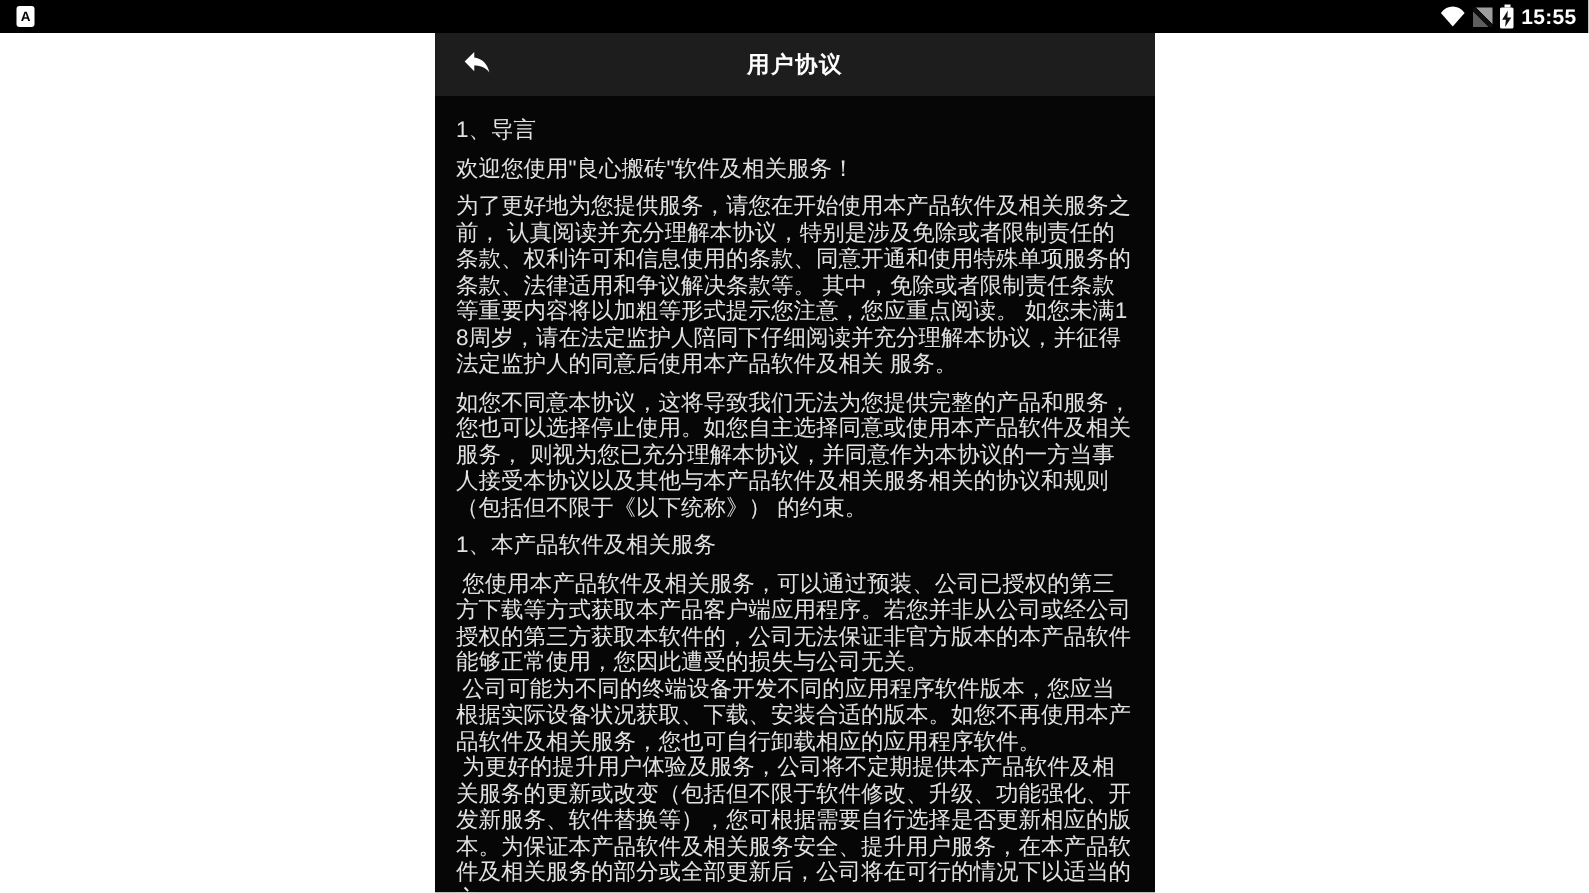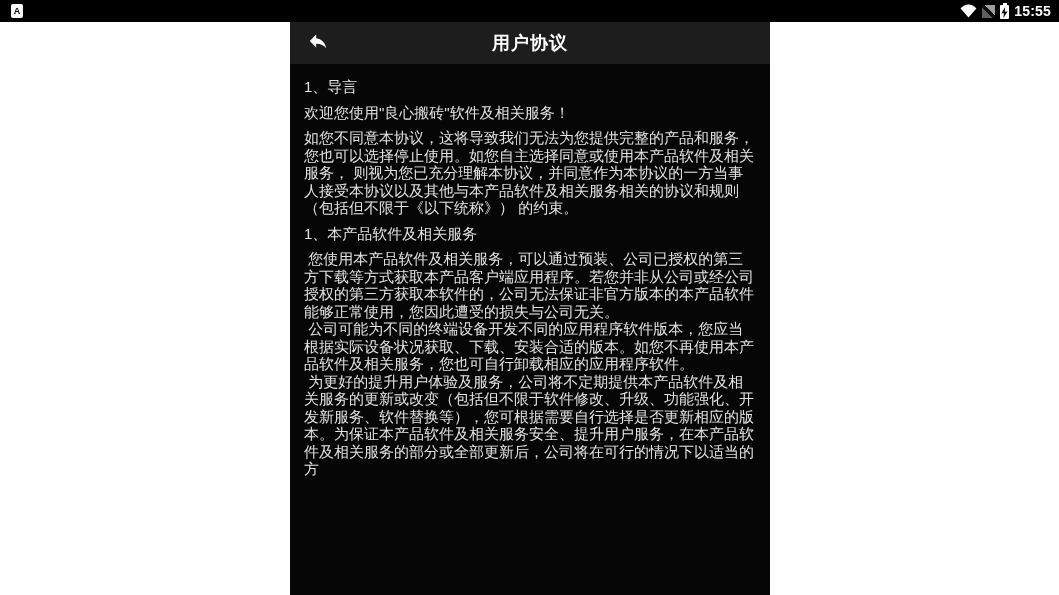--- a/index.html
+++ b/index.html
@@ -40,21 +40,21 @@
   .panel-header {
     position:relative; height:42px; background:#1d1d1d;
     display:flex; align-items:center;
   }
   .back-btn {
     position:absolute; left:8px; top:0; height:42px; width:40px;
     display:flex; align-items:center; justify-content:center; cursor:pointer;
   }
   .page-title {
     width:100%; text-align:center; color:#ffffff;
-    font-size:18px; font-weight:bold; letter-spacing:1px;
+    font-size:15px; font-weight:bold; letter-spacing:1px;
   }
 
   .content {
     height:568px; overflow:hidden;
     padding:14px 14px 0 14px;
     color:#e2e2e2; font-size:15px; line-height:17.5px;
   }
   .block { white-space:pre-wrap; margin-bottom:8px; word-break:break-all; }
   .block.heading { }
 </style>
@@ -94,20 +94,21 @@
             <path d="M10 9 V5 l-7 7 7 7 v-4.1 c5 0 8.5 1.6 11 5.1 -1-5-4-10-11-11 z" fill="#ffffff"></path>
           </svg>
         </span>
       </div>
       <div class="page-title">用户协议</div>
     </div>
 
     <div class="content">
       <div class="block heading">1、导言</div>
       <div class="block paragraph">欢迎您使用"良心搬砖"软件及相关服务！</div>
+      <div class="block paragraph">为了更好地为您提供服务，请您在开始使用本产品软件及相关服务之前， 认真阅读并充分理解本协议，特别是涉及免除或者限制责任的条款、权利许可和信息使用的条款、同意开通和使用特殊单项服务的条款、法律适用和争议解决条款等。 其中，免除或者限制责任条款等重要内容将以加粗等形式提示您注意，您应重点阅读。 如您未满18周岁，请在法定监护人陪同下仔细阅读并充分理解本协议，并征得法定监护人的同意后使用本产品软件及相关 服务。</div>
       <div class="block paragraph">如您不同意本协议，这将导致我们无法为您提供完整的产品和服务，您也可以选择停止使用。如您自主选择同意或使用本产品软件及相关服务， 则视为您已充分理解本协议，并同意作为本协议的一方当事人接受本协议以及其他与本产品软件及相关服务相关的协议和规则（包括但不限于《以下统称》） 的约束。</div>
       <div class="block heading">1、本产品软件及相关服务</div>
       <div class="block paragraph"> 您使用本产品软件及相关服务，可以通过预装、公司已授权的第三方下载等方式获取本产品客户端应用程序。若您并非从公司或经公司授权的第三方获取本软件的，公司无法保证非官方版本的本产品软件能够正常使用，您因此遭受的损失与公司无关。
  公司可能为不同的终端设备开发不同的应用程序软件版本，您应当根据实际设备状况获取、下载、安装合适的版本。如您不再使用本产品软件及相关服务，您也可自行卸载相应的应用程序软件。
  为更好的提升用户体验及服务，公司将不定期提供本产品软件及相关服务的更新或改变（包括但不限于软件修改、升级、功能强化、开发新服务、软件替换等），您可根据需要自行选择是否更新相应的版本。为保证本产品软件及相关服务安全、提升用户服务，在本产品软件及相关服务的部分或全部更新后，公司将在可行的情况下以适当的方</div>
     </div>
   </div>
 
 </div>
 

